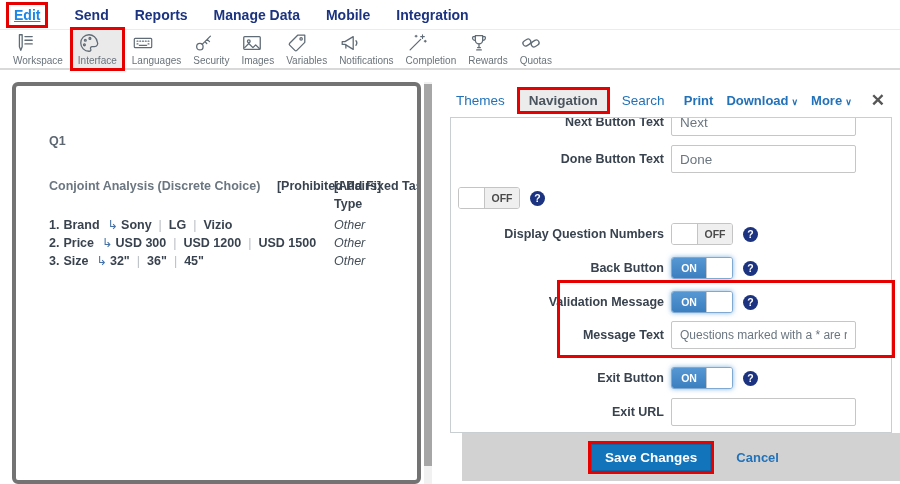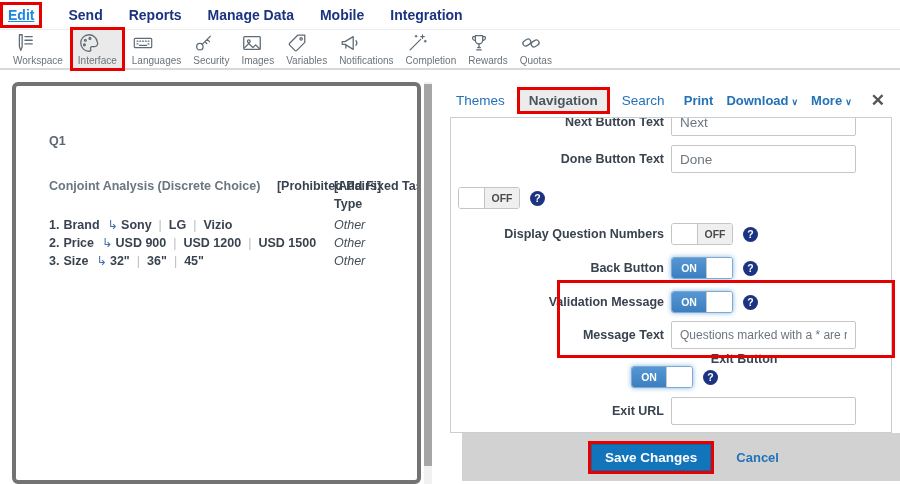--- a/index.html
+++ b/index.html
@@ -2,21 +2,21 @@
 <html><head>
 <meta charset="utf-8">
 <style>
   * { margin:0; padding:0; box-sizing:border-box; }
   html,body { width:900px; height:484px; overflow:hidden; background:#fff;
     font-family:"Liberation Sans", sans-serif; }
   body { position:relative; color:#39434f; }
 
   
   .topnav { height:30px; display:flex; align-items:center; gap:26px;
-    border-bottom:1px solid #ececec; }
+    padding-left:6px; border-bottom:1px solid #ececec; }
   .nav-link { font-size:14px; font-weight:700; color:#1b3380; text-decoration:none; cursor:pointer; }
   .redbox-inline { border:3px solid #e60000; padding:1px 5px; display:inline-block; }
   .nav-link.active { color:#1b87e6; text-decoration:underline; }
 
   
   .toolbar { height:40px; display:flex; align-items:center; gap:2px;
     padding-left:8px; border-bottom:2px solid #d9d9d9; }
   .tcell { display:flex; flex-direction:column; align-items:flex-start; justify-content:center;
     padding:1px 5px; cursor:pointer; height:40px; }
   .tcell .tlabel { font-size:10px; color:#6a737b; margin-top:1px; white-space:nowrap; }
@@ -64,21 +64,21 @@
     color:#39434f; white-space:nowrap; }
   .ffield { margin-left:7px; display:flex; align-items:center; }
   .tinput { width:185px; height:28px; border:1px solid #c6c6c6; border-radius:2px;
     font-size:13.5px; color:#6b7680; padding:0 8px; font-family:"Liberation Sans",sans-serif;
     outline:none; background:#fff; }
   .tinput.small { font-size:12px; }
   .clip { height:22px; overflow:hidden; }
   .clip .frow { margin-top:-10px; }
   .r2 { margin-top:5px; } .r3 { margin-top:14px; } .r4 { margin-top:14px; }
   .r5 { margin-top:12px; } .r6 { margin-top:12px; } .r7 { margin-top:8px; }
-  .r8 { margin-top:3px;flex-direction:column; } .r9 { margin-top:9px; }
+  .r8 { margin-top:18px; } .r9 { margin-top:9px; }
 
   .toggle { width:62px; height:22px; border:1px solid #c4c4c4; border-radius:3px;
     display:flex; overflow:hidden; background:#fff; font-weight:700; font-size:10.5px; cursor:pointer; }
   .toggle .seg { display:flex; align-items:center; justify-content:center; }
   .toggle.off .knob { width:26px; background:#fff; border-right:1px solid #c4c4c4; }
   .toggle.off .seg { flex:1; background:#efefef; color:#4a4a4a; }
   .toggle.on  { border-color:#7fa9d2; box-shadow:0 0 5px rgba(30,120,200,.55); }
   .toggle.on .seg { width:34px; background:linear-gradient(#5697d3,#3c7fc0); color:#fff; }
   .toggle.on .knob { flex:1; background:#fff; border-left:1px solid #c9c9c9; }
   .help { width:15px; height:15px; border-radius:50%; background:#1b3380; color:#fff;
@@ -219,21 +219,21 @@
       <div class="attr-type type-header">Type</div>
     </div>
     <div class="attr-row" style="margin-top:3px;">
       <div class="attr-main">
         <span class="anum">1.</span><span class="aname">Brand</span><span class="arrow">↳</span><span class="aval">Sony</span><span class="pipe">|</span><span class="aval">LG</span><span class="pipe">|</span><span class="aval">Vizio</span>
       </div>
       <div class="attr-type type-val">Other</div>
     </div>
     <div class="attr-row">
       <div class="attr-main">
-        <span class="anum">2.</span><span class="aname">Price</span><span class="arrow">↳</span><span class="aval">USD 900</span><span class="pipe">|</span><span class="aval">USD 1200</span><span class="pipe">|</span><span class="aval">USD 1500</span>
+        <span class="anum">2.</span><span class="aname">Price</span><span class="arrow">↳</span><span class="aval">USD 300</span><span class="pipe">|</span><span class="aval">USD 1200</span><span class="pipe">|</span><span class="aval">USD 1500</span>
       </div>
       <div class="attr-type type-val">Other</div>
     </div>
     <div class="attr-row">
       <div class="attr-main">
         <span class="anum">3.</span><span class="aname">Size</span><span class="arrow">↳</span><span class="aval">32"</span><span class="pipe">|</span><span class="aval">36"</span><span class="pipe">|</span><span class="aval">45"</span>
       </div>
       <div class="attr-type type-val">Other</div>
     </div>
   </div>

